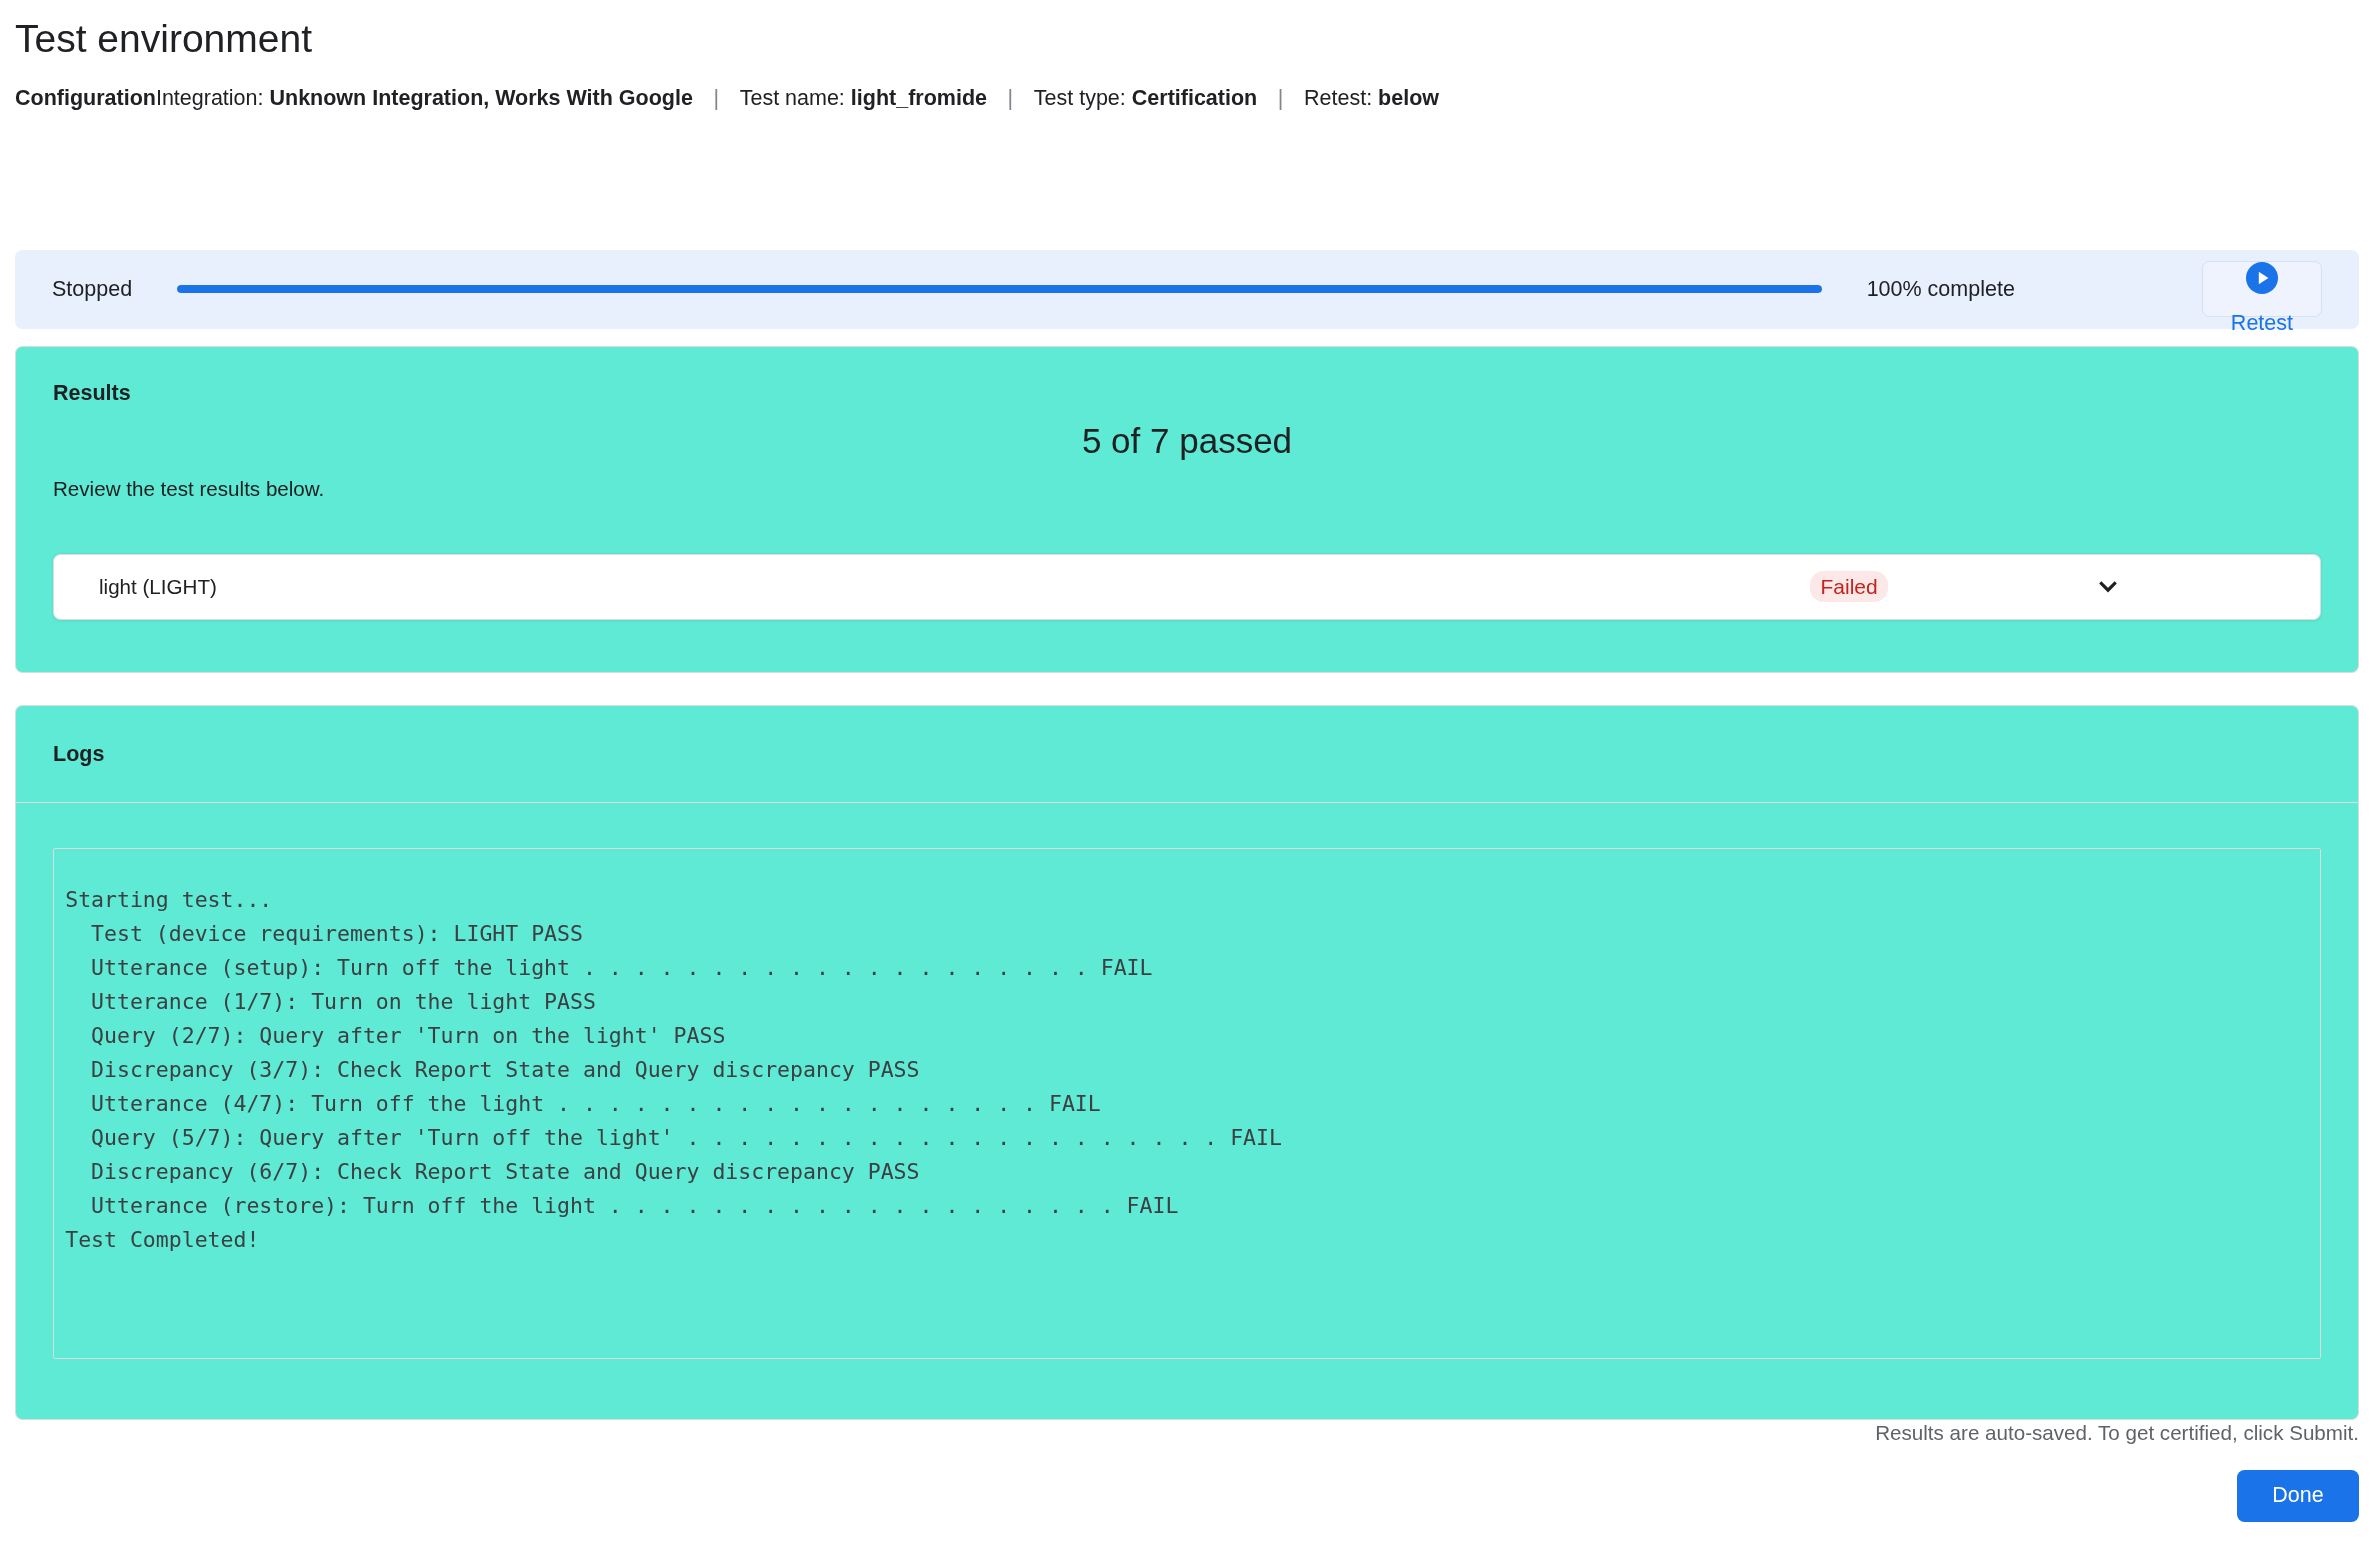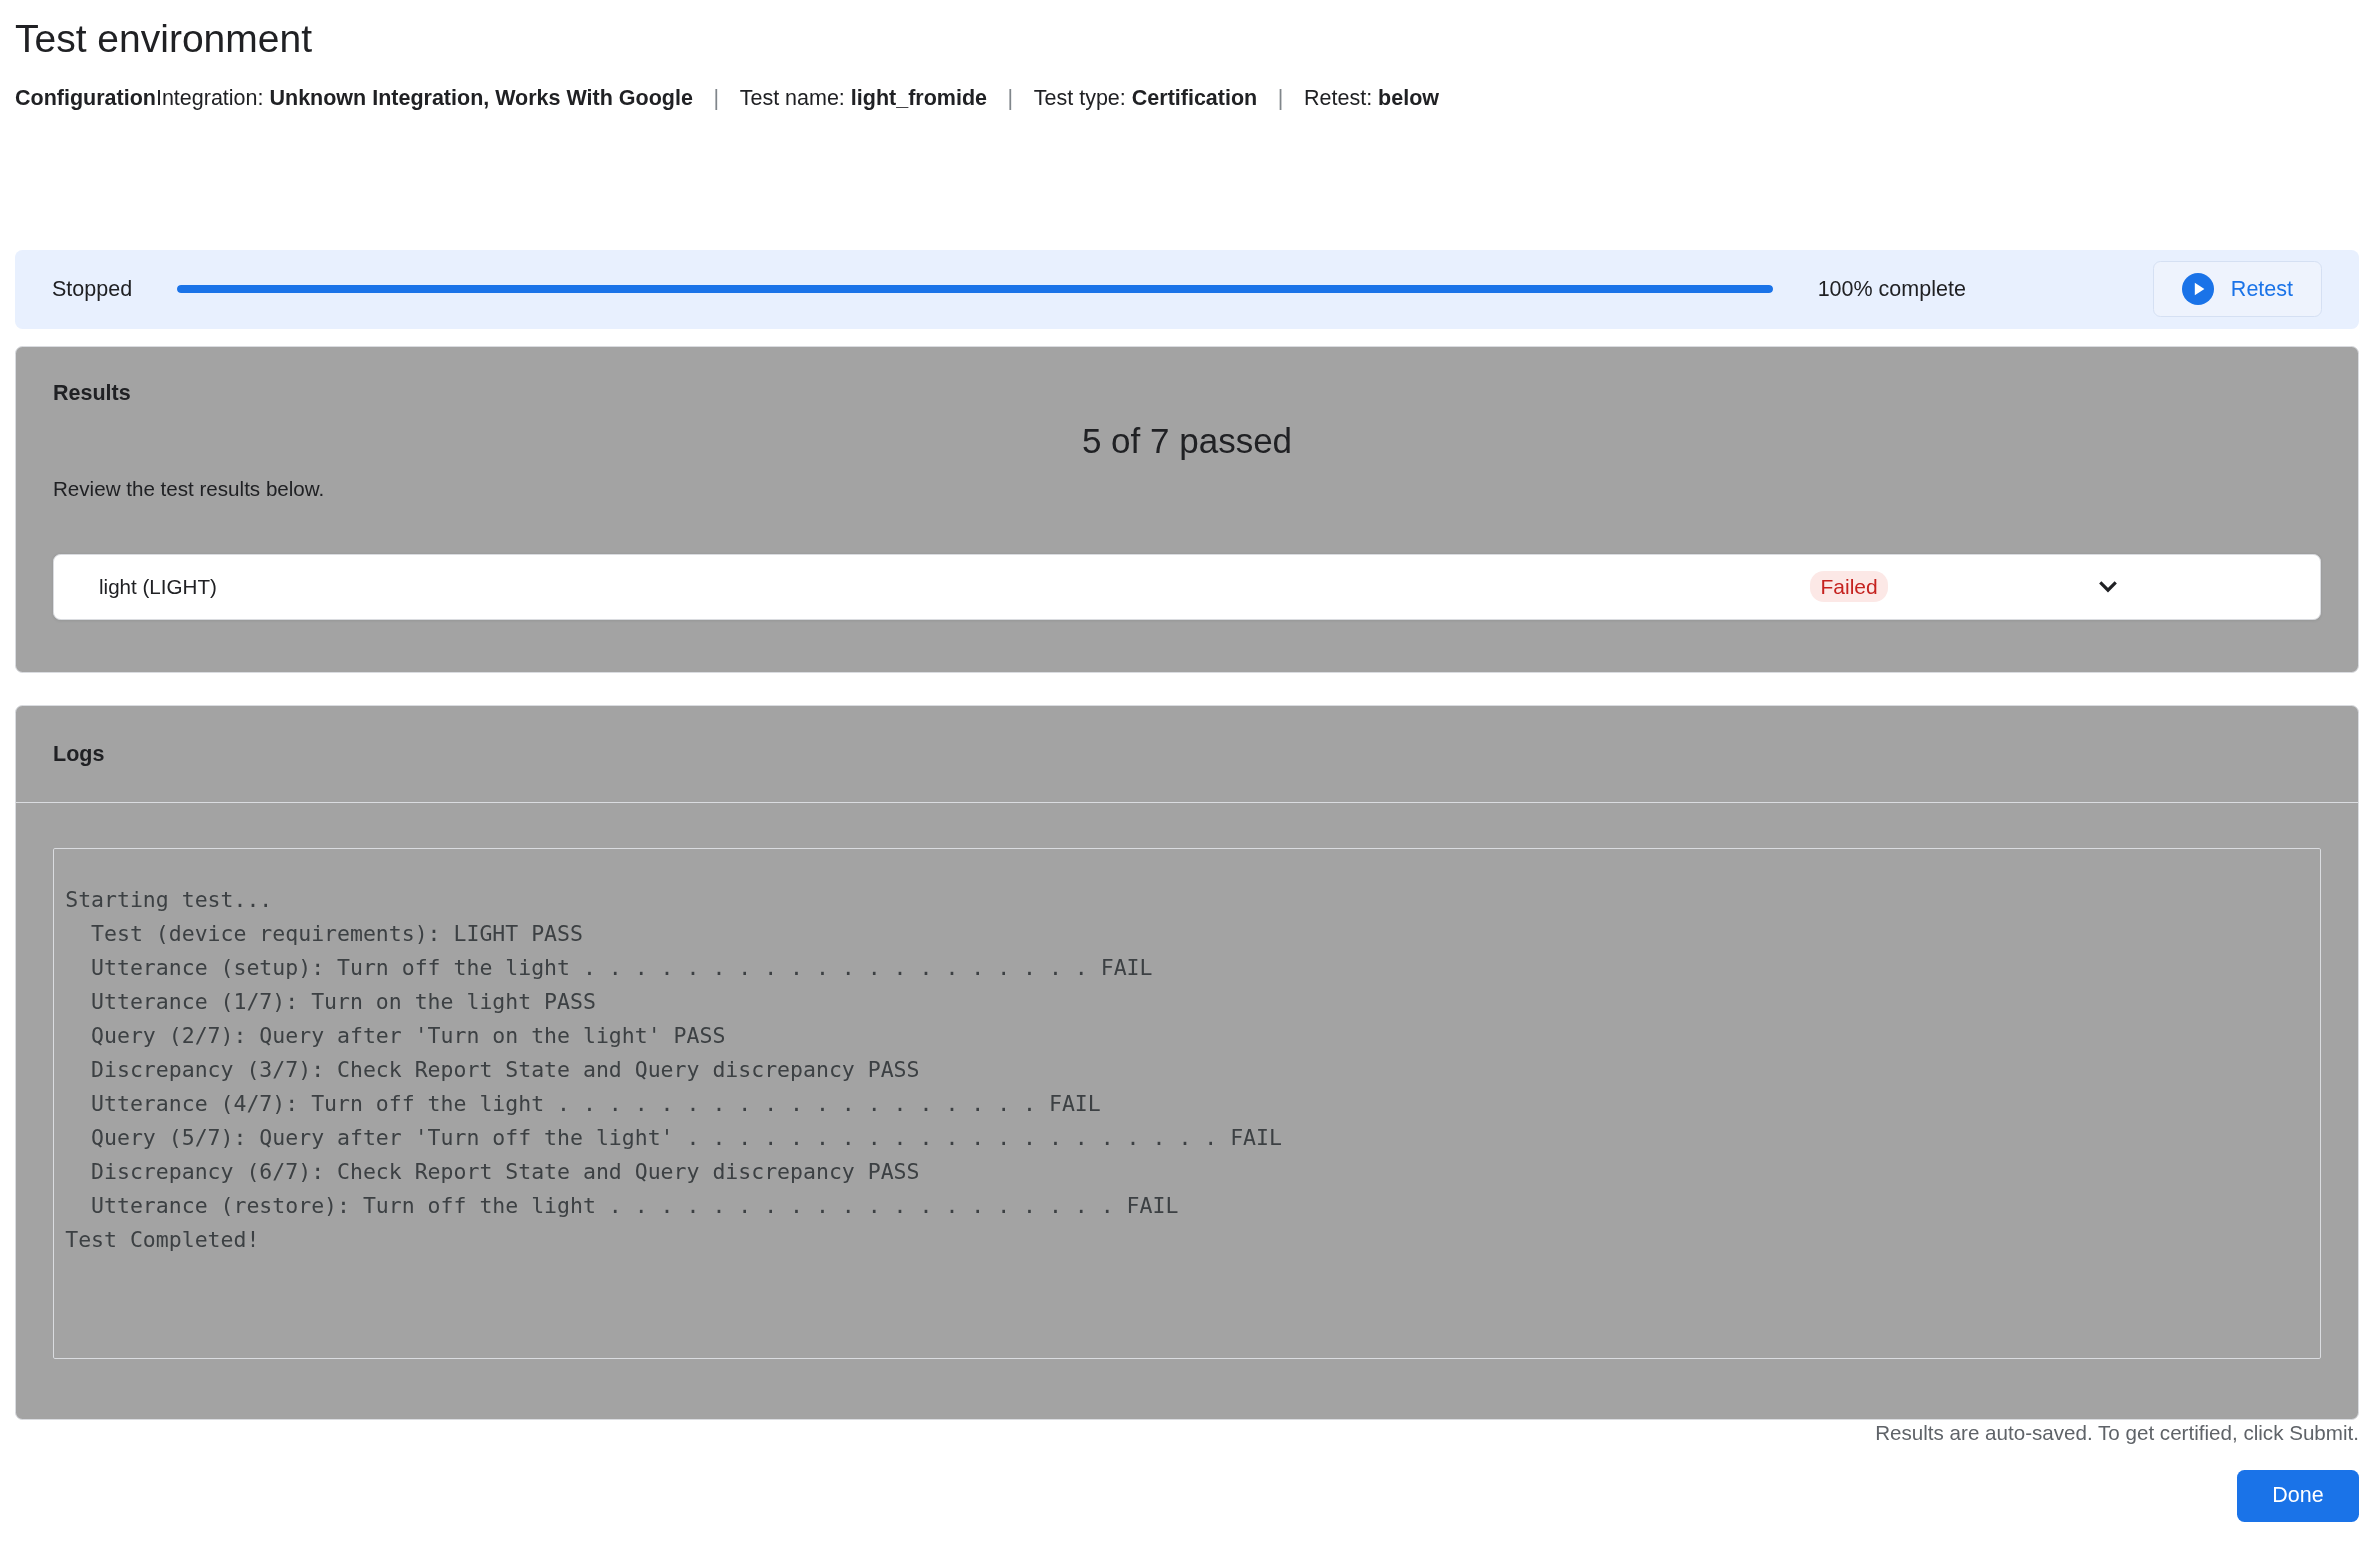--- a/index.html
+++ b/index.html
@@ -64,28 +64,29 @@
     align-items: center;
     gap: 17px;
     background: #eef3fd;
     border: 0.9px solid #d5e0f3;
     border-radius: 7.5px;
     color: #1a73e8;
     font-family: "Liberation Sans", sans-serif;
     font-size: 21.5px;
     font-weight: 500;
     cursor: pointer;
+    flex-direction: column;
   }
   .retest svg { display: block; }
 
   
   .card {
     border: 0.9px solid #dadce0;
     border-radius: 7.5px;
-    background: #a3a3a3;
+    background: #5eead4;
   }
   .results { margin-top: 17px; padding: 32px 37px 52px 37px; }
   .section-heading { font-size: 21.5px; line-height: 28px; font-weight: 700; color: #202124; }
   .summary { margin-top: 13px; font-size: 35px; line-height: 41px; font-weight: 400; color: #202124; text-align: center; }
   .subtitle { margin-top: 15px; font-size: 20.6px; line-height: 26px; color: #202124; }
 
   .result-row {
     margin-top: 52px;
     height: 66px;
     border: 0.9px solid #dadce0;

